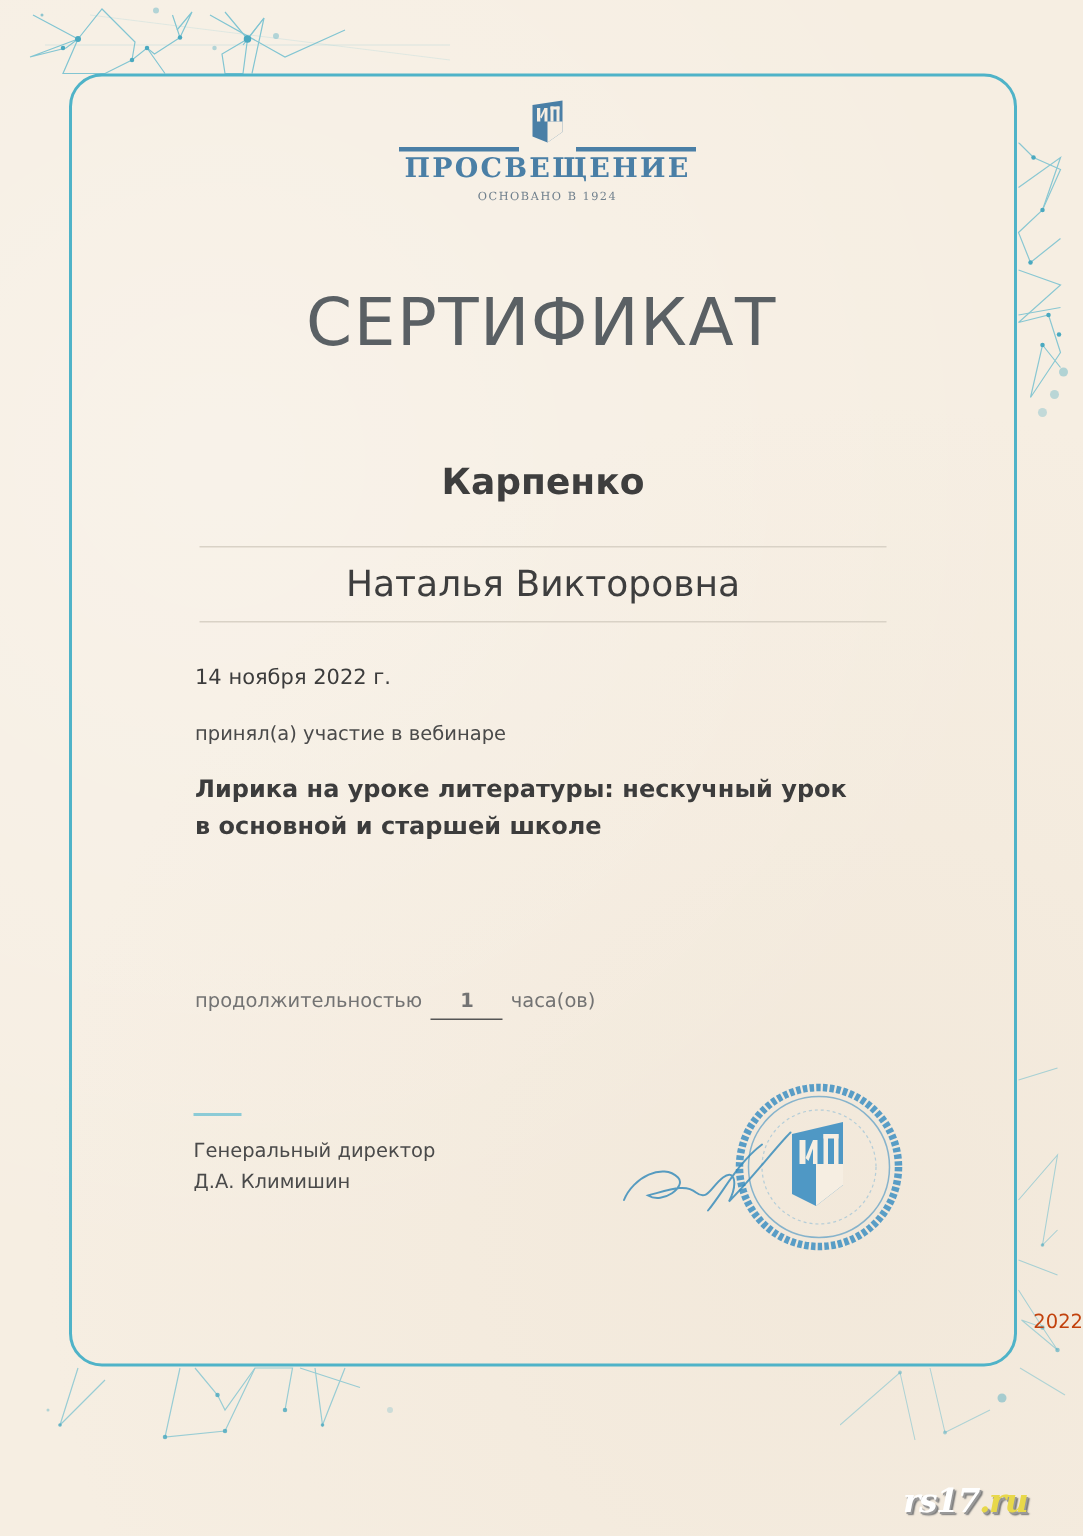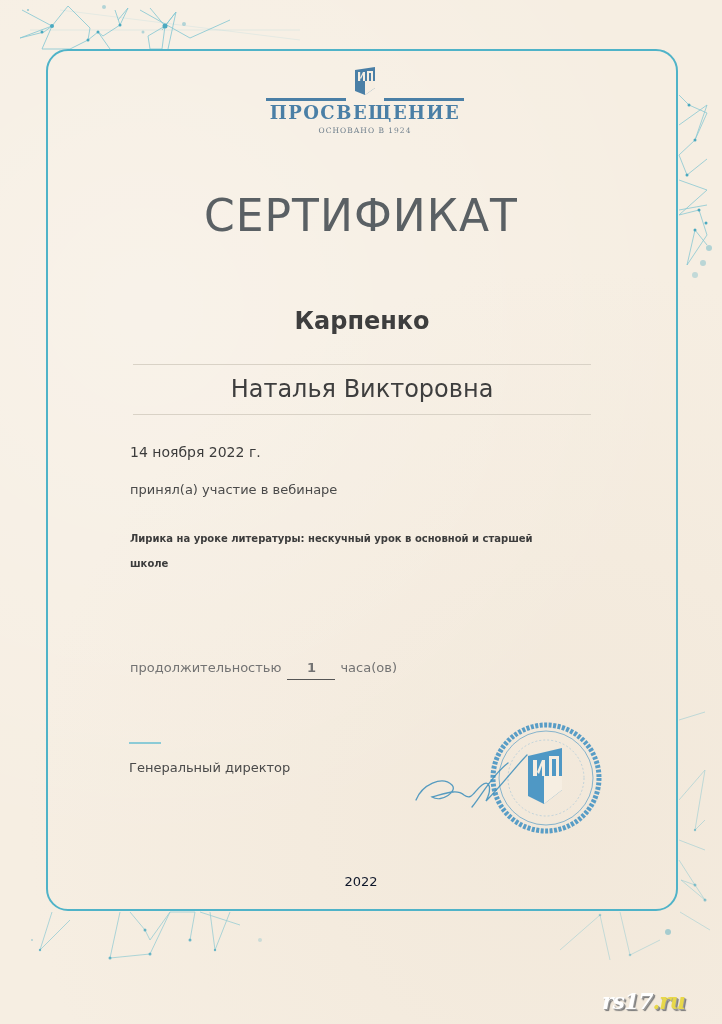--- a/index.html
+++ b/index.html
@@ -50,29 +50,29 @@
     font-size: 24px; color: #3e3e3e;
   }
   .name-line.surname { top: 307px; font-weight: bold; }
   .name-line.given { top: 375px; }
   .rule {
     position: absolute; left: 133px; width: 458px; height: 1px; background: #d9d2c6;
   }
   .text { position: absolute; left: 130px; color: #3c3c3c; }
   .date { top: 444px; font-size: 14px; font-weight: normal; }
   .took-part { top: 482px; font-size: 13px; color: #4a4a4a; }
-  .webinar { top: 526px; width: 440px; font-size: 10px; font-weight: bold; line-height: 25px; }
+  .webinar { top: 513px; width: 440px; font-size: 16px; font-weight: bold; line-height: 25px; }
   .duration { top: 660px; font-size: 13px; color: #737373; display: flex; align-items: baseline; justify-content: flex-end; }
   .duration .hours {
     display: inline-block; width: 48px; text-align: center; font-weight: bold;
     margin: 0 5px 0 6px; border-bottom: 1px solid #555; padding-bottom: 4px;
   }
   .accent-bar { position: absolute; left: 129px; top: 742px; width: 32px; height: 2px; background: #8ccbd6; }
   .sign-block { position: absolute; left: 129px; top: 757px; font-size: 13px; line-height: 21px; color: #4a4a4a; }
-  .year { position: absolute; left: 0; width: 722px; top: 874px; text-align: center; font-size: 13px; color: #0f172a; }
+  .year { position: absolute; left: 0; width: 722px; top: 874px; text-align: right; font-size: 13px; color: #c2410c; }
   .stamp { position: absolute; left: 488px; top: 720px; }
   .signature { position: absolute; left: 412px; top: 745px; }
   .watermark {
     position: absolute; left: 602px; top: 988px;
     font-family: "DejaVu Serif", serif; font-weight: bold; font-style: italic;
     font-size: 22px; letter-spacing: -1px;
     text-shadow: 1px 1px 0 #999, 2px 2px 1px #777;
   }
   .watermark .wm-a { color: #ffffff; }
   .watermark .wm-b { color: #e8d84a; }
@@ -209,20 +209,21 @@
 
 <div class="text duration">
   <span>продолжительностью</span>
   <span class="hours">1</span>
   <span>часа(ов)</span>
 </div>
 
 <div class="accent-bar"></div>
 <div class="sign-block">
   <div>Генеральный директор</div>
+  <div>Д.А. Климишин</div>
 </div>
 
 <svg class="stamp" width="120" height="120" viewBox="0 0 120 120">
   <circle cx="58" cy="58" r="53" fill="none" stroke="#3d8fc2" stroke-width="5" stroke-dasharray="3 1.5" opacity="0.85"></circle>
   <circle cx="58" cy="58" r="47" fill="none" stroke="#3d8fc2" stroke-width="1" opacity="0.6"></circle>
   <circle cx="58" cy="58" r="38" fill="none" stroke="#8bbad6" stroke-width="0.8" stroke-dasharray="2 2" opacity="0.6"></circle>
   <path d="M40,36 L74,28 L74,70 L56,84 L40,76 Z" fill="#3d8fc2" opacity="0.9"></path>
   <path d="M56,56 L74,56 L74,70 L56,84 Z" fill="#f6eee2"></path>
   <rect x="45" y="40" width="4" height="16" fill="#f6eee2"></rect>
   <path d="M49,52 L54,40 L56,40 L51,54 Z" fill="#f6eee2"></path>

